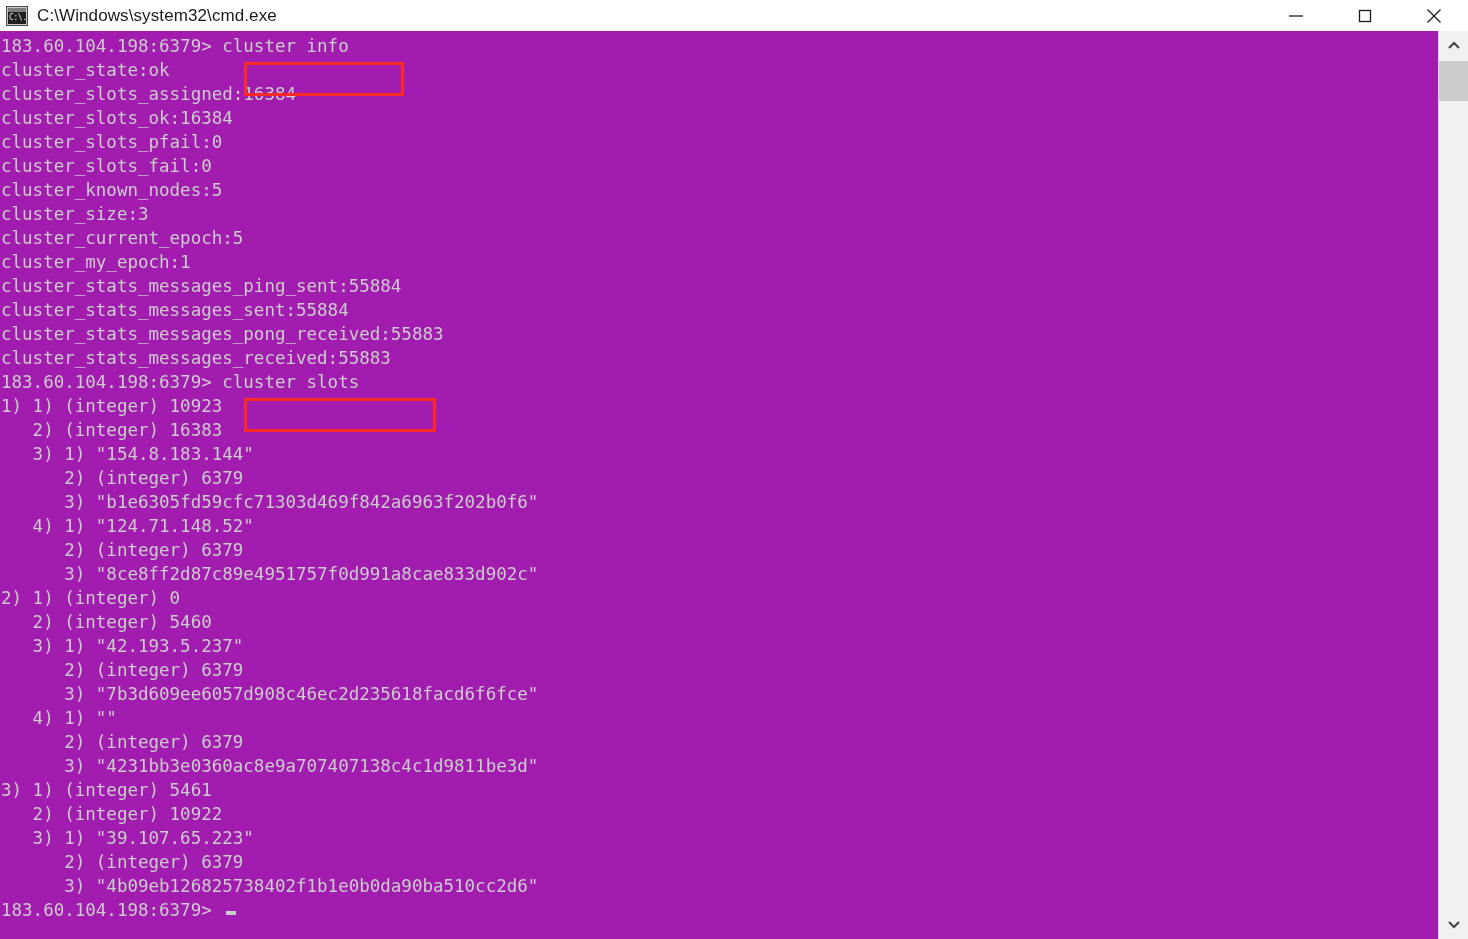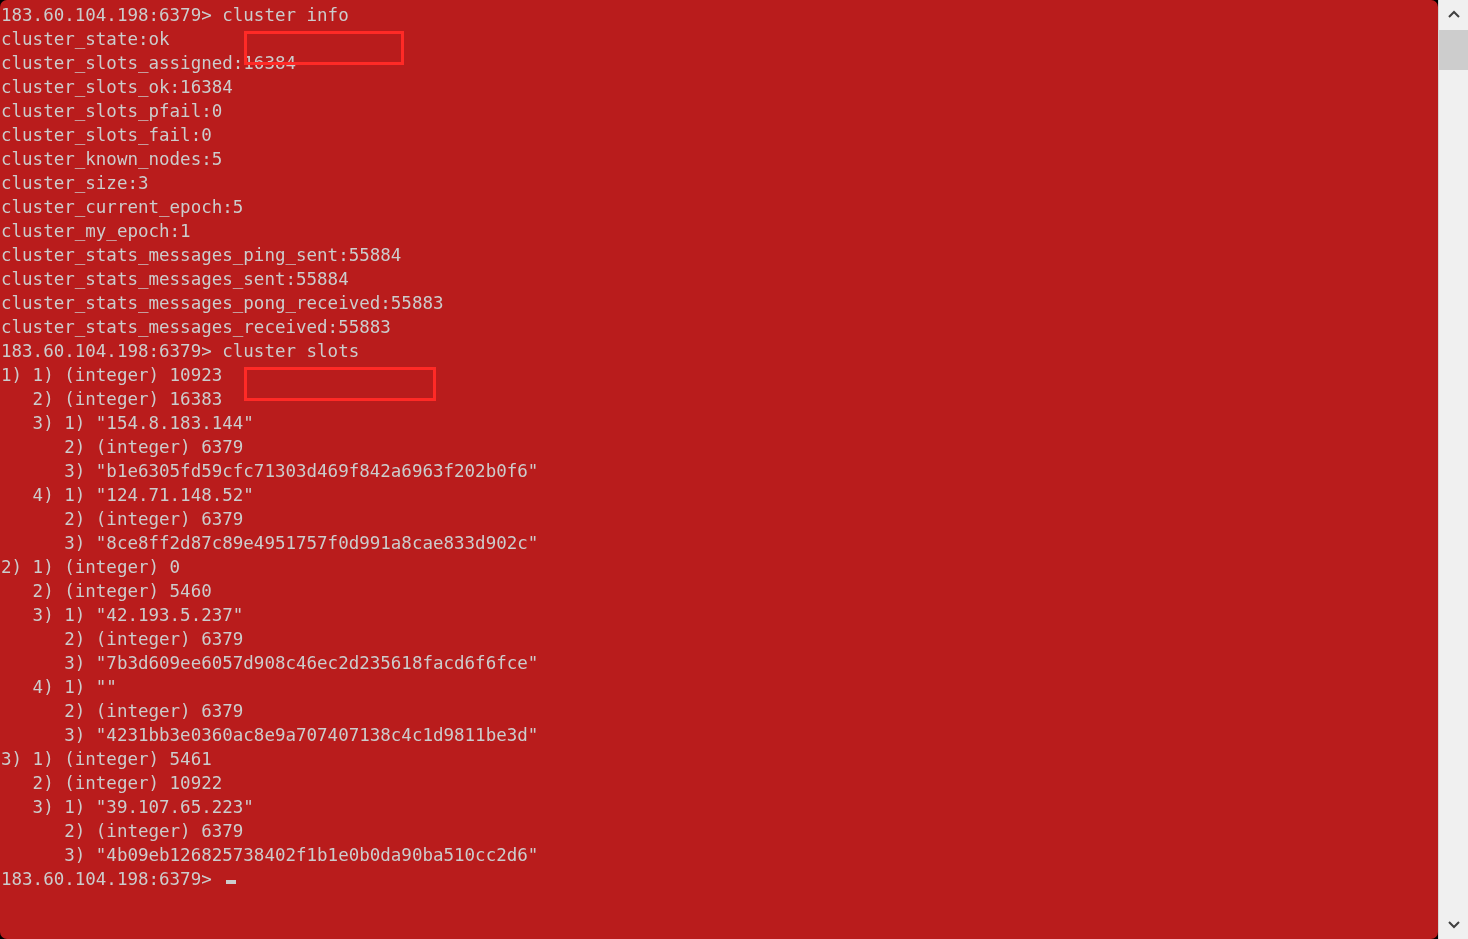--- a/index.html
+++ b/index.html
@@ -87,25 +87,24 @@
   .tbtn svg { display: block; }
   
   .body-area {
     flex: 1 1 auto;
     display: flex;
     min-height: 0;
     position: relative;
   }
   .console {
     flex: 1 1 auto;
-    background: #b91c1c;
+    background: #a21caf;
     position: relative;
     overflow: hidden;
     padding: 0;
-    border-radius: 7px;
   }
   .term {
     font-family: "DejaVu Sans Mono", "Liberation Mono", monospace;
     font-size: 17.5px;
     line-height: 24px;
     color: #cccccc;
     white-space: pre;
     padding-left: 1px;
     padding-top: 3px;
     letter-spacing: 0px;
@@ -165,20 +164,42 @@
     right: 0;
     height: 40px;
     background: #cdcdcd;
   }
 </style>
 </head>
 <body>
 
 <div class="window">
 
+  <div class="titlebar">
+    <div class="title-icon"></div>
+    <div class="title-text">C:\Windows\system32\cmd.exe</div>
+    <div class="title-buttons">
+      <div class="tbtn">
+        <svg width="22" height="22" viewBox="0 0 22 22">
+          <line x1="4" y1="11" x2="18" y2="11" stroke="#1a1a1a" stroke-width="1.3"></line>
+        </svg>
+      </div>
+      <div class="tbtn">
+        <svg width="22" height="22" viewBox="0 0 22 22">
+          <rect x="5.5" y="5.5" width="11" height="11" fill="none" stroke="#1a1a1a" stroke-width="1.3"></rect>
+        </svg>
+      </div>
+      <div class="tbtn">
+        <svg width="22" height="22" viewBox="0 0 22 22">
+          <line x1="4.5" y1="4.5" x2="17.5" y2="17.5" stroke="#1a1a1a" stroke-width="1.3"></line>
+          <line x1="17.5" y1="4.5" x2="4.5" y2="17.5" stroke="#1a1a1a" stroke-width="1.3"></line>
+        </svg>
+      </div>
+    </div>
+  </div>
 
   <div class="body-area">
     <div class="console">
       <div class="term"><div class="line">183.60.104.198:6379&gt; cluster info</div><div class="line">cluster_state:ok</div><div class="line">cluster_slots_assigned:16384</div><div class="line">cluster_slots_ok:16384</div><div class="line">cluster_slots_pfail:0</div><div class="line">cluster_slots_fail:0</div><div class="line">cluster_known_nodes:5</div><div class="line">cluster_size:3</div><div class="line">cluster_current_epoch:5</div><div class="line">cluster_my_epoch:1</div><div class="line">cluster_stats_messages_ping_sent:55884</div><div class="line">cluster_stats_messages_sent:55884</div><div class="line">cluster_stats_messages_pong_received:55883</div><div class="line">cluster_stats_messages_received:55883</div><div class="line">183.60.104.198:6379&gt; cluster slots</div><div class="line">1) 1) (integer) 10923</div><div class="line">   2) (integer) 16383</div><div class="line">   3) 1) "154.8.183.144"</div><div class="line">      2) (integer) 6379</div><div class="line">      3) "b1e6305fd59cfc71303d469f842a6963f202b0f6"</div><div class="line">   4) 1) "124.71.148.52"</div><div class="line">      2) (integer) 6379</div><div class="line">      3) "8ce8ff2d87c89e4951757f0d991a8cae833d902c"</div><div class="line">2) 1) (integer) 0</div><div class="line">   2) (integer) 5460</div><div class="line">   3) 1) "42.193.5.237"</div><div class="line">      2) (integer) 6379</div><div class="line">      3) "7b3d609ee6057d908c46ec2d235618facd6f6fce"</div><div class="line">   4) 1) ""</div><div class="line">      2) (integer) 6379</div><div class="line">      3) "4231bb3e0360ac8e9a707407138c4c1d9811be3d"</div><div class="line">3) 1) (integer) 5461</div><div class="line">   2) (integer) 10922</div><div class="line">   3) 1) "39.107.65.223"</div><div class="line">      2) (integer) 6379</div><div class="line">      3) "4b09eb126825738402f1b1e0b0da90ba510cc2d6"</div><div class="line">183.60.104.198:6379&gt; <span class="cursor"></span></div></div>
       <div class="redbox" id="redbox-info"></div>
       <div class="redbox" id="redbox-slots"></div>
     </div>
 
     <div class="scrollbar">
       <div class="sb-arrow">

